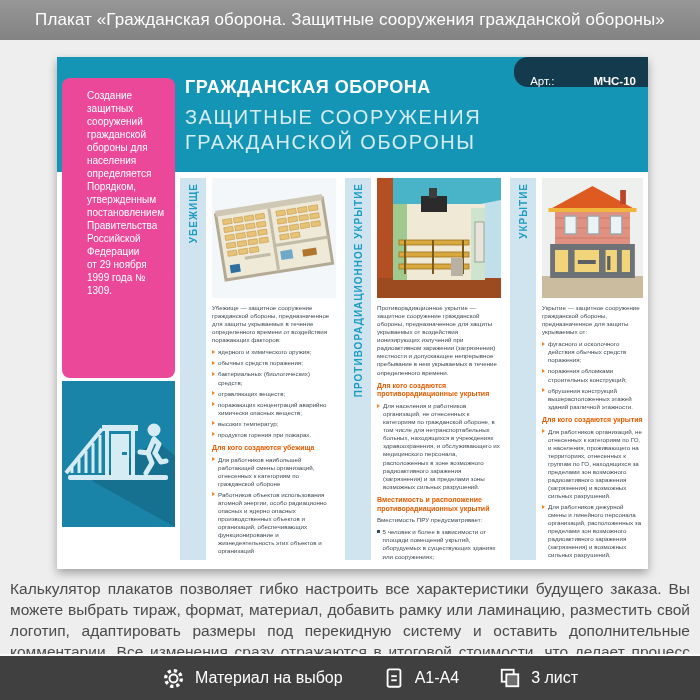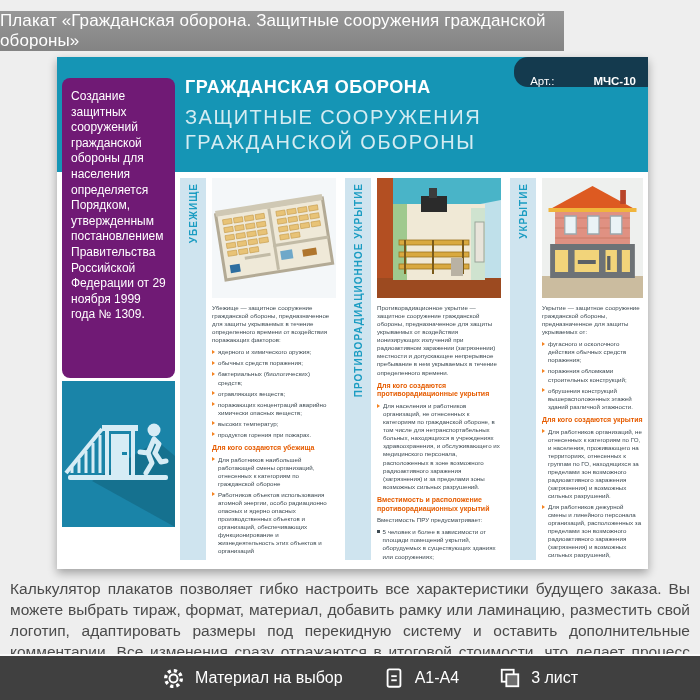--- a/index.html
+++ b/index.html
@@ -1,38 +1,38 @@
 <!DOCTYPE html>
 <html lang="ru"><head>
 <meta charset="utf-8">
 <style>
   html,body{margin:0;padding:0;}
   body{width:700px;height:700px;position:relative;overflow:hidden;
        font-family:"Liberation Sans",sans-serif;background:#eeeeee;}
 
   
-  .topbar{position:absolute;left:0;top:11px;width:564px;height:40px;
+  .topbar{position:absolute;left:0;top:0;width:700px;height:40px;
     background:linear-gradient(#979797,#838383);display:flex;align-items:center;justify-content:center;}
   .topbar h1{margin:0;font-size:17px;font-weight:500;color:#fff;letter-spacing:.1px;}
 
   
   .poster{position:absolute;left:57px;top:57px;width:591px;height:512px;background:#fff;
     box-shadow:0 4px 9px rgba(0,0,0,.33);}
   .p-head{position:absolute;left:0;top:0;width:591px;height:115px;background:#1595b5;}
   .p-title{position:absolute;left:128px;top:20px;margin:0;font-size:18px;font-weight:bold;
     color:#fff;letter-spacing:.5px;}
   .p-sub{position:absolute;left:128px;top:48px;width:450px;margin:0;font-size:20px;font-weight:300;
     color:rgba(255,255,255,.82);letter-spacing:1.5px;line-height:1.25;}
   .badge{position:absolute;right:0;top:0;height:26px;background:#143a4e;border-radius:14px 0 0 14px;
     display:flex;align-items:flex-end;padding:4px 12px 0 16px;color:#fff;font-size:11.5px;gap:35px;}
   .badge b{margin-left:4px;}
 
   
-  .side-orange{position:absolute;left:5px;top:21px;width:113px;height:300px;background:#701a75;
-    border-radius:8px;padding:11px 9px;box-sizing:border-box;color:#fff;font-size:12px;line-height:1.3;}
+  .side-orange{position:absolute;left:5px;top:21px;width:113px;height:300px;background:#ec4899;
+    border-radius:8px;padding:11px 25px;box-sizing:border-box;color:#fff;font-size:10px;line-height:1.3;}
   .side-orange p{margin:0 0 9px 0;}
 
   
   .side-teal{position:absolute;left:5px;top:324px;width:113px;height:146px;background:#1a84a8;overflow:hidden;}
   .side-teal svg{display:block;}
 
   
   .strip{position:absolute;top:121px;height:382px;width:26px;background:#cfe4ef;}
   .strip .vtext{position:absolute;top:5px;left:50%;transform:translateX(-50%) rotate(180deg);
     writing-mode:vertical-rl;white-space:nowrap;color:#1b9cc2;font-size:10px;font-weight:bold;letter-spacing:1px;}

